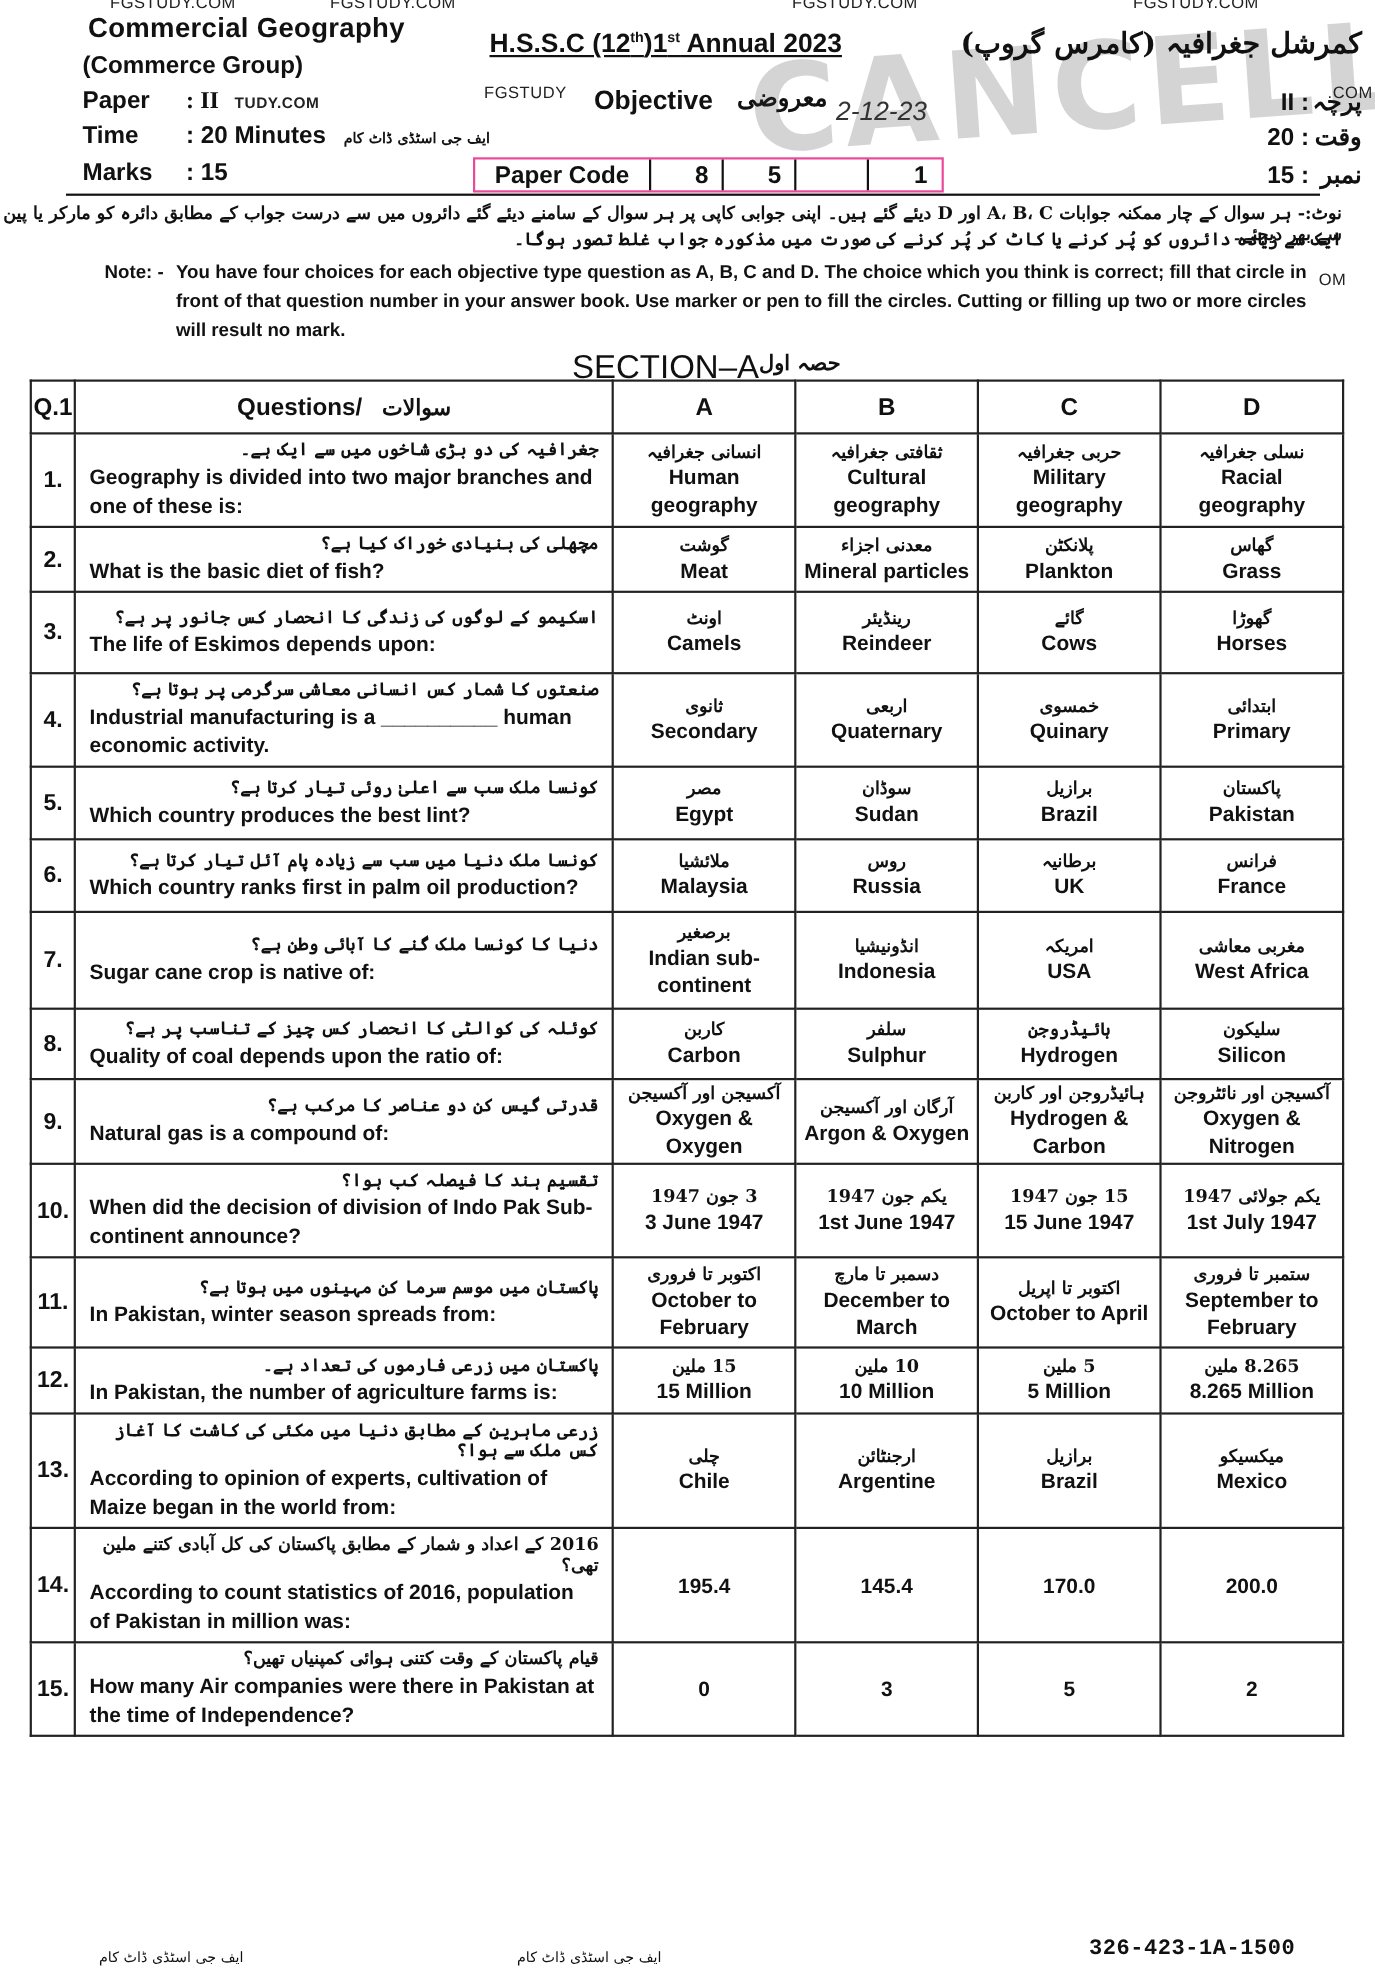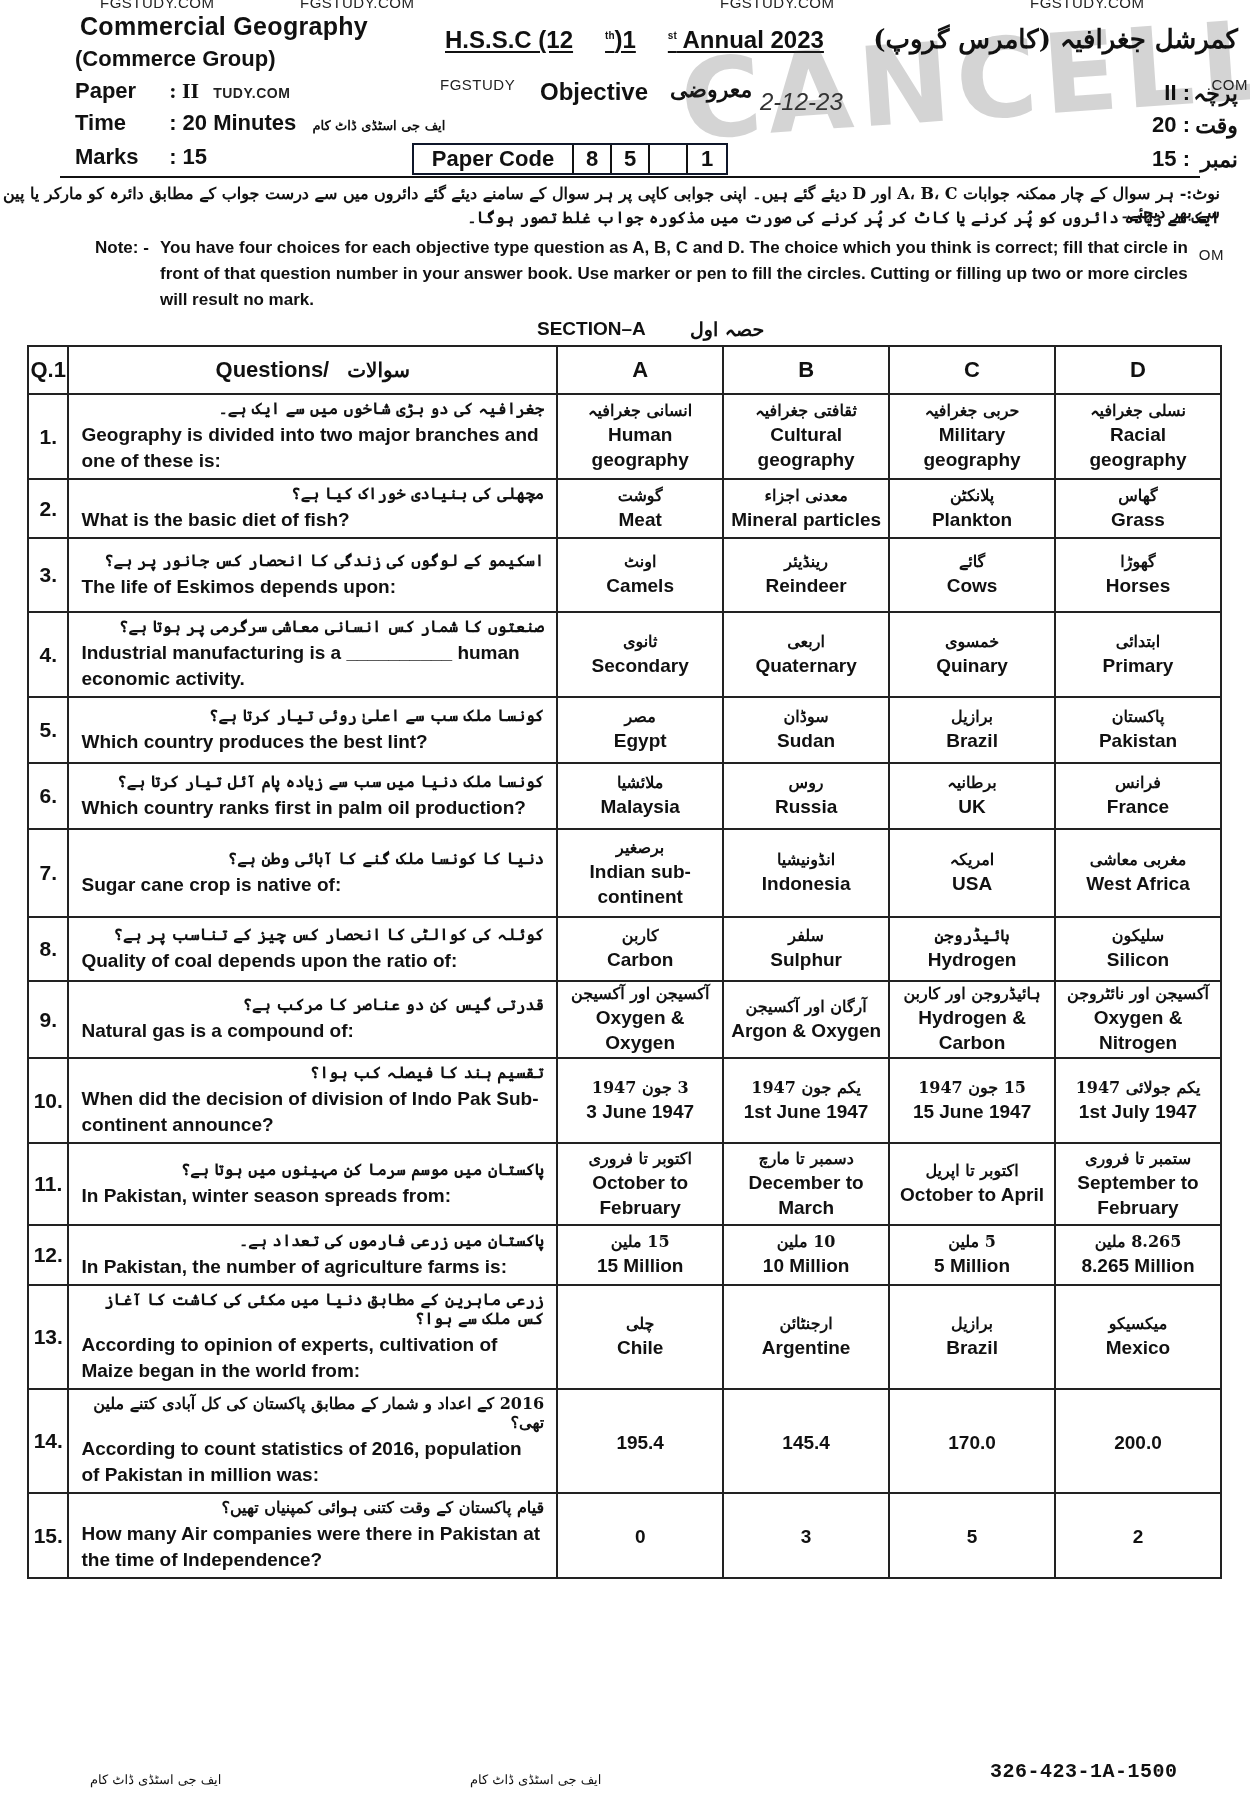--- a/index.html
+++ b/index.html
@@ -8,41 +8,41 @@
 
   .wm { position: absolute; font-family: "Liberation Sans", sans-serif; font-size: 15px; color: #222; letter-spacing: 0.5px; }
   .urdu { font-family: "DejaVu Serif", serif; direction: rtl; unicode-bidi: plaintext; }
 
   
   .hdr-title { position: absolute; left: 80px; top: 12px; font-size: 25px; font-weight: 900; letter-spacing: 0.3px; }
   .hdr-group { position: absolute; left: 75px; top: 46px; font-size: 22px; font-weight: 900; }
   .hdr-row { position: absolute; left: 75px; font-size: 22px; font-weight: 700; }
   .hdr-row .lbl { display: inline-block; width: 88px; }
   .hssc { position: absolute; left: 445px; top: 26px; font-size: 24px; font-weight: 900; text-decoration: underline; text-underline-offset: 3px; }
-  .hssc sup { font-size: 10px; margin-left: 32px; }
+  .hssc sup { font-size: 13px; }
   .urdu-title { position: absolute; right: 12px; top: 24px; font-size: 26px; font-weight: 900; }
   .objective { position: absolute; left: 540px; top: 78px; font-size: 24px; font-weight: 700; }
   .obj-urdu { position: absolute; left: 670px; top: 76px; font-size: 22px; font-weight: 700; }
   .stamp-date { position: absolute; left: 760px; top: 88px; font-size: 24px; font-style: italic; color: #333; }
   .cancelled { position: absolute; left: 680px; top: 10px; font-size: 110px; font-weight: 900; color: rgba(60,60,60,0.22); letter-spacing: 6px; transform: rotate(-4deg); font-family: "DejaVu Sans", sans-serif; }
   .right-meta { position: absolute; right: 60px; font-size: 22px; font-weight: 700; }
   .right-urdu { position: absolute; right: 12px; font-size: 22px; font-weight: 700; }
 
-  .papercode { position: absolute; left: 412px; top: 143px; height: 32px; display: flex; border: 2px solid #0f172a; }
+  .papercode { position: absolute; left: 430px; top: 143px; height: 32px; display: flex; border: 2px solid #ec4899; gap: 28px; }
   .papercode .pc-label { width: 160px; font-size: 22px; font-weight: 700; text-align: center; line-height: 28px; border-right: 2px solid #111; }
   .papercode .pc-digit { width: 38px; font-size: 22px; font-weight: 700; text-align: center; line-height: 28px; border-right: 2px solid #111; }
   .papercode .pc-digit:last-child { border-right: none; }
   .hdr-rule { position: absolute; left: 60px; top: 176px; width: 1140px; border-top: 2px solid #111; }
 
   
   .note-urdu { position: absolute; right: 30px; font-size: 16px; font-weight: 700; text-align: right; }
   .note-en { position: absolute; left: 95px; top: 235px; width: 1100px; font-size: 17px; font-weight: 700; line-height: 26px; }
   .note-en .lbl { position: absolute; left: 0; top: 0; }
   .note-en .txt { display: block; padding-left: 65px; }
-  .section-title { position: absolute; left: 537px; top: 318px; font-size: 19px; font-weight: 700; }
+  .section-title { position: absolute; left: 520px; top: 318px; font-size: 30px; font-weight: 400; }
   .section-urdu { position: absolute; left: 690px; top: 318px; font-size: 19px; font-weight: 700; }
 
   
   table.q { position: absolute; left: 27px; top: 345px; width: 1195px; border-collapse: collapse; table-layout: fixed; }
   table.q td, table.q th { border: 2px solid #222; vertical-align: middle; }
   table.q th { height: 48px; font-size: 22px; font-weight: 900; }
   .c-num { width: 40px; text-align: center; font-weight: 900; font-size: 21px; }
   .c-q { width: 483px; padding: 4px 12px; }
   .c-opt { width: 164px; text-align: center; padding: 2px 4px; }
   .q-urdu { display: block; text-align: right; font-size: 16px; font-weight: 700; margin-bottom: 4px; }

